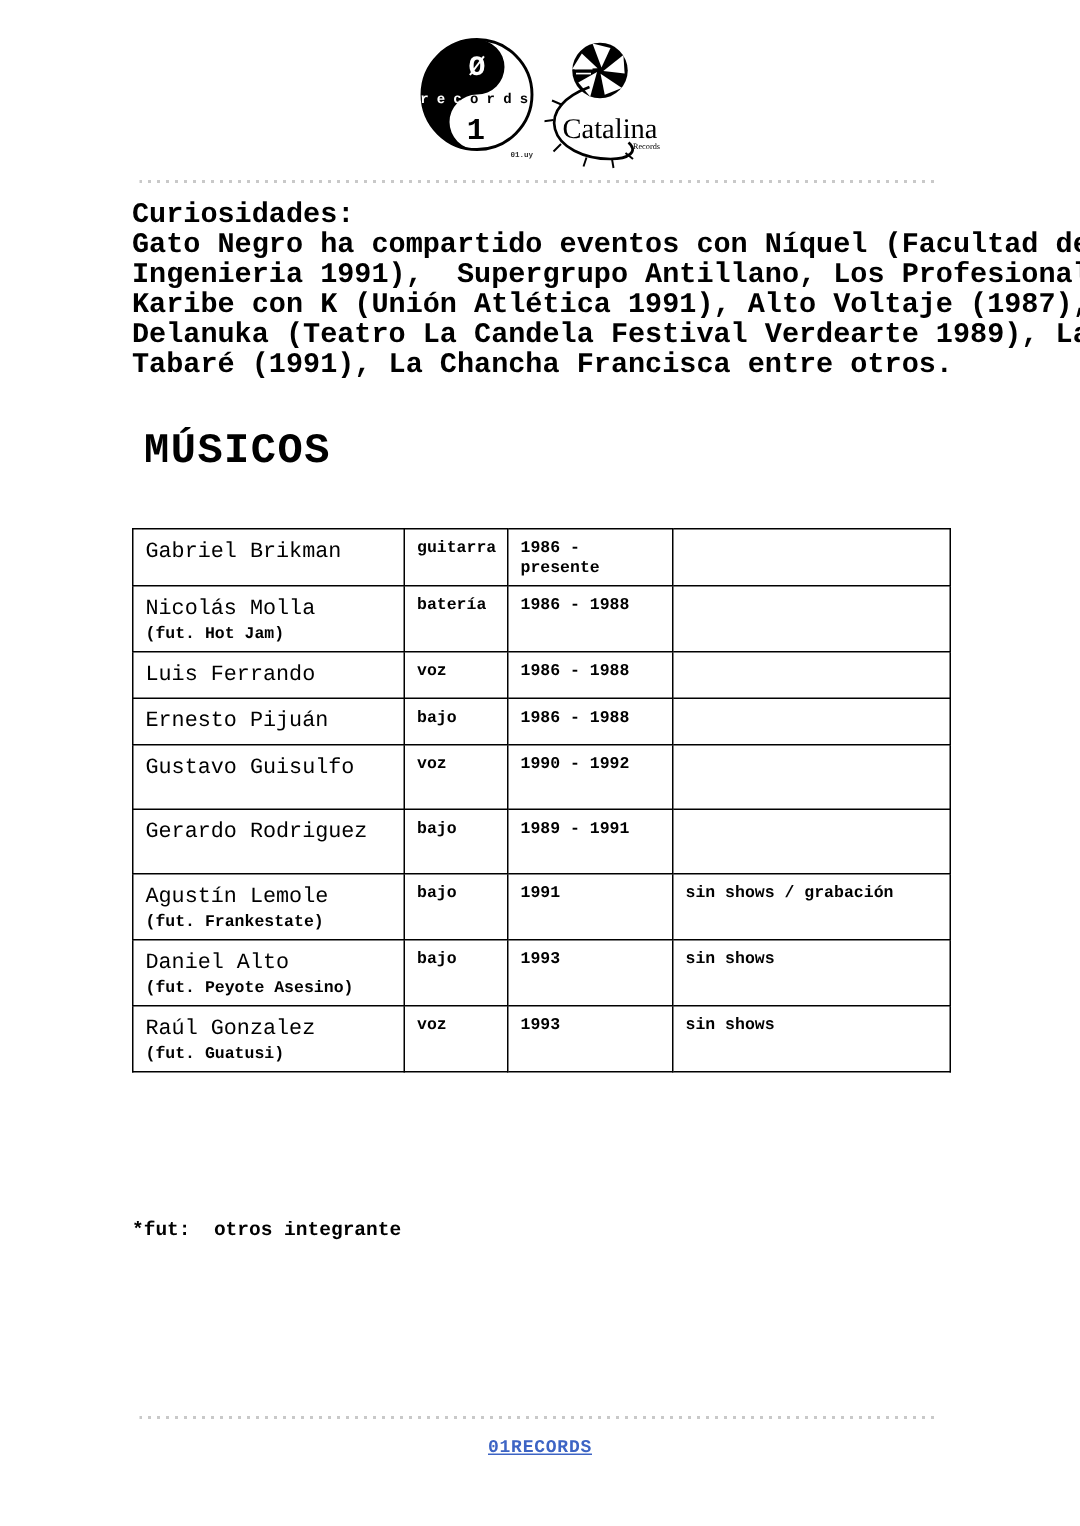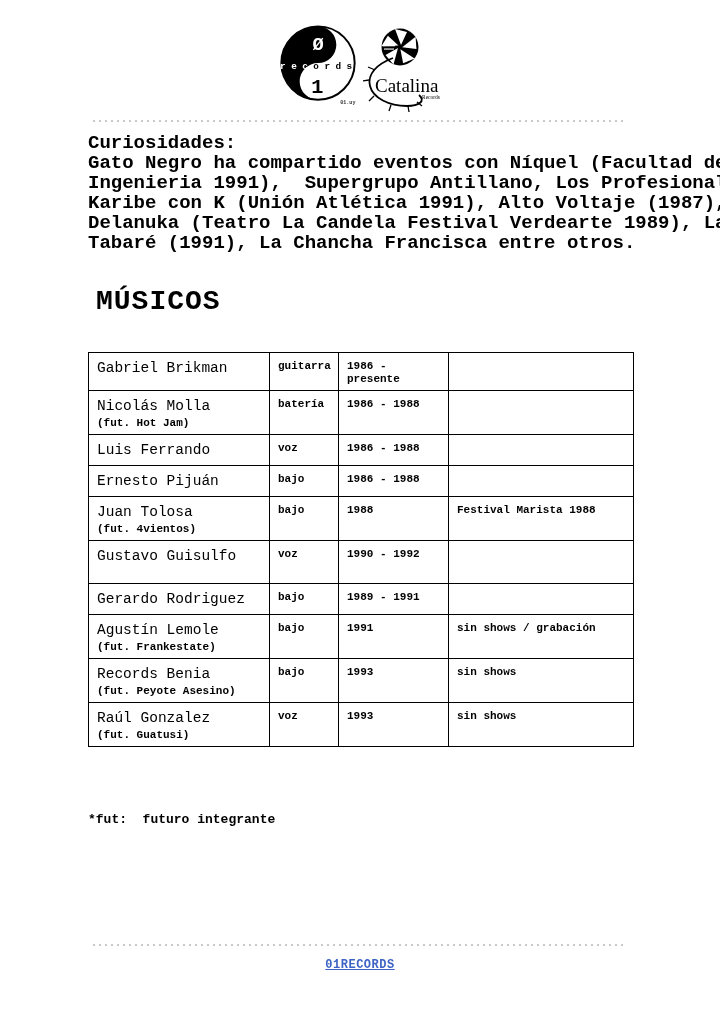--- a/index.html
+++ b/index.html
@@ -155,29 +155,20 @@
       <tr>
         <td class="c-name">
           <div class="nm">Ernesto Pijuán</div>
         </td>
         <td class="c-small">bajo</td>
         <td class="c-small">1986 - 1988</td>
         <td class="c-small"></td>
       </tr>
       <tr>
         <td class="c-name">
-          <div class="nm">Juan Tolosa</div>
-          <div class="fut">(fut. 4vientos)</div>
-        </td>
-        <td class="c-small">bajo</td>
-        <td class="c-small">1988</td>
-        <td class="c-small">Festival Marista 1988</td>
-      </tr>
-      <tr>
-        <td class="c-name">
           <div class="nm">Gustavo Guisulfo</div>
         </td>
         <td class="c-small">voz</td>
         <td class="c-small">1990 - 1992</td>
         <td class="c-small"></td>
       </tr>
       <tr>
         <td class="c-name">
           <div class="nm">Gerardo Rodriguez</div>
         </td>
@@ -189,38 +180,38 @@
         <td class="c-name">
           <div class="nm">Agustín Lemole</div>
           <div class="fut">(fut. Frankestate)</div>
         </td>
         <td class="c-small">bajo</td>
         <td class="c-small">1991</td>
         <td class="c-small">sin shows / grabación</td>
       </tr>
       <tr>
         <td class="c-name">
-          <div class="nm">Records Benia</div>
+          <div class="nm">Daniel Alto</div>
           <div class="fut">(fut. Peyote Asesino)</div>
         </td>
         <td class="c-small">bajo</td>
         <td class="c-small">1993</td>
         <td class="c-small">sin shows</td>
       </tr>
       <tr>
         <td class="c-name">
           <div class="nm">Raúl Gonzalez</div>
           <div class="fut">(fut. Guatusi)</div>
         </td>
         <td class="c-small">voz</td>
         <td class="c-small">1993</td>
         <td class="c-small">sin shows</td>
       </tr>
     </tbody>
 </table>
 
-<div class="footnote">*fut:  futuro integrante</div>
+<div class="footnote">*fut:  otros integrante</div>
 
 <div class="dotted bottom"></div>
 
 <div class="footer">
   <a href="#" style="color: rgb(61, 100, 196);">01RECORDS</a>
 </div>
 
 </body></html>

